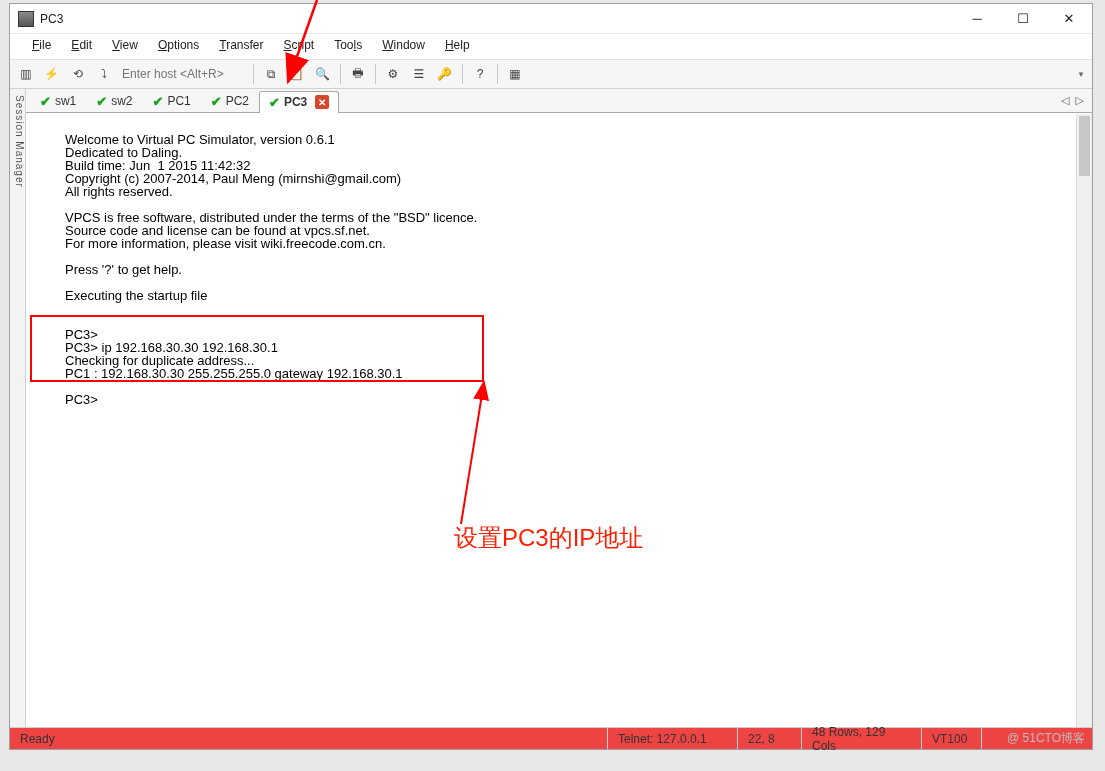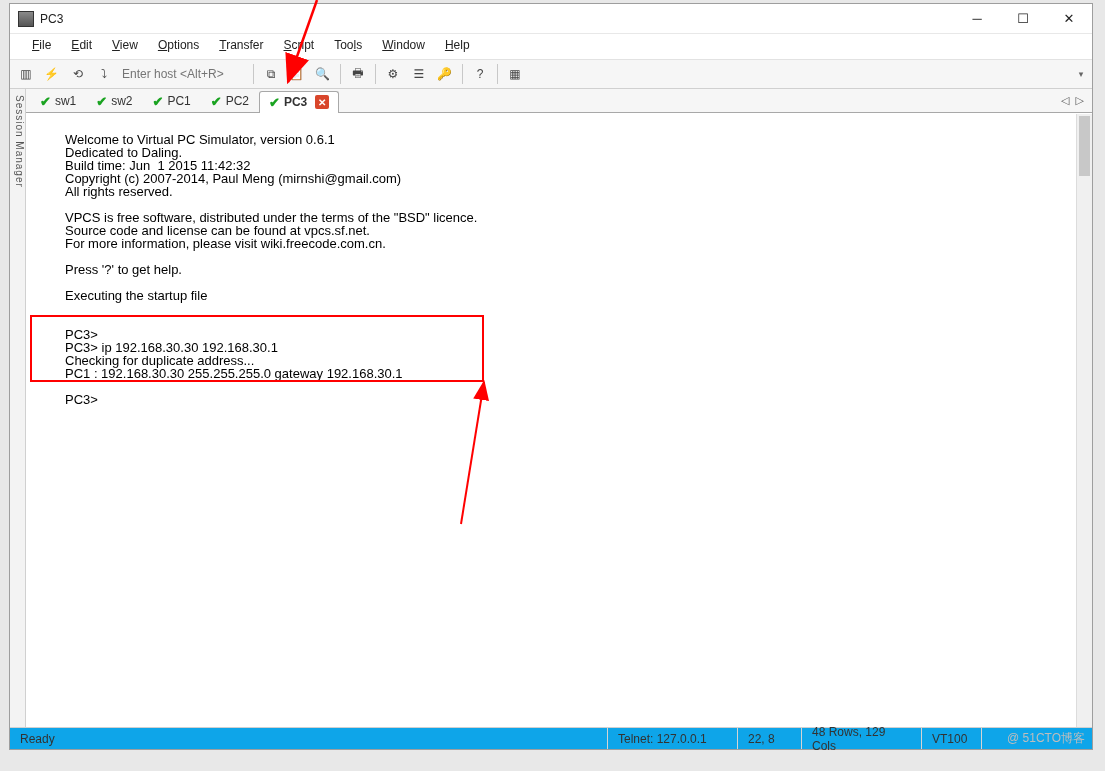--- a/index.html
+++ b/index.html
@@ -216,21 +216,21 @@
   }
 
   
   .status-bar{
     height:22px;
     border-top:1px solid #d0d0d0;
     display:flex;
     align-items:center;
     font-size:12px;
     color:#333;
-    background:#0ea5e9;
+    background:#ef4444;
   }
   .status-cell{
     padding:0 10px;
     border-right:1px solid #d4d4d4;
     height:100%;
     display:flex;align-items:center;
   }
   .status-cell.first{flex:1;border-right:1px solid #d4d4d4;}
 
   .watermark{
@@ -359,20 +359,21 @@
         <svg class="svg-overlay" width="1065" height="620">
           <defs>
             <marker id="arrowhead" markerWidth="10" markerHeight="8" refX="9" refY="4" orient="auto">
               <polygon points="0 0, 10 4, 0 8" fill="#ff0000"></polygon>
             </marker>
           </defs>
 
           <line x1="435" y1="410" x2="458" y2="268" stroke="#ff0000" stroke-width="2" marker-end="url(#arrowhead)"></line>
         </svg>
 
+        <div class="annotation-text" style="left:428px; top:408px;">设置PC3的IP地址</div>
       </div>
 
     </div>
   </div>
 
   <div class="status-bar">
     <div class="status-cell first">Ready</div>
     <div class="status-cell" style="width:130px">Telnet: 127.0.0.1</div>
     <div class="status-cell" style="width:64px">22,   8</div>
     <div class="status-cell" style="width:120px">48 Rows, 129 Cols</div>

